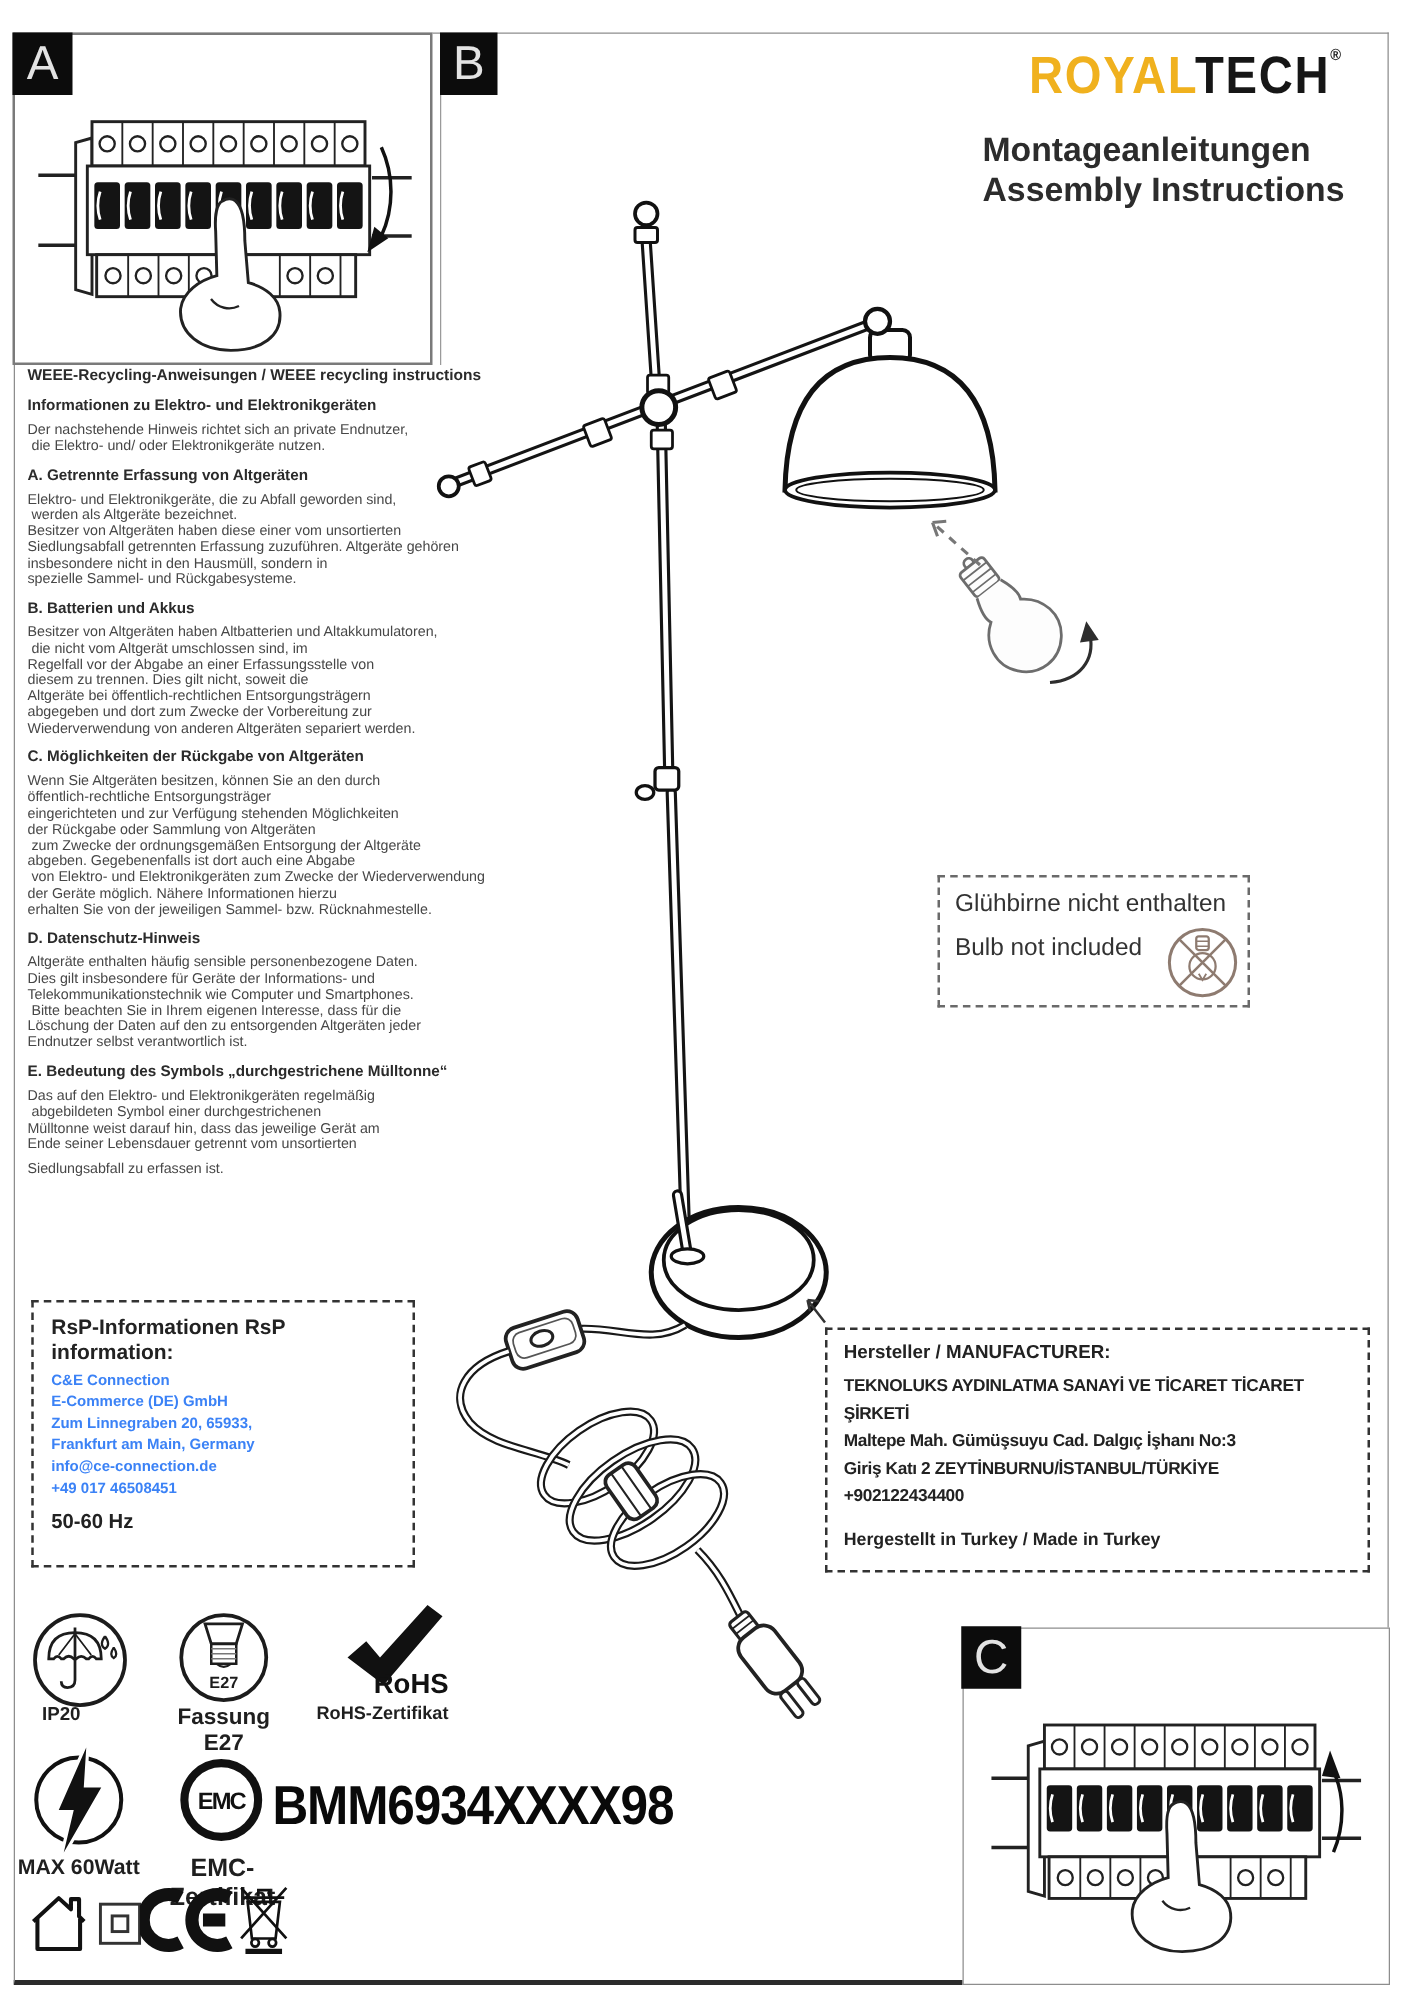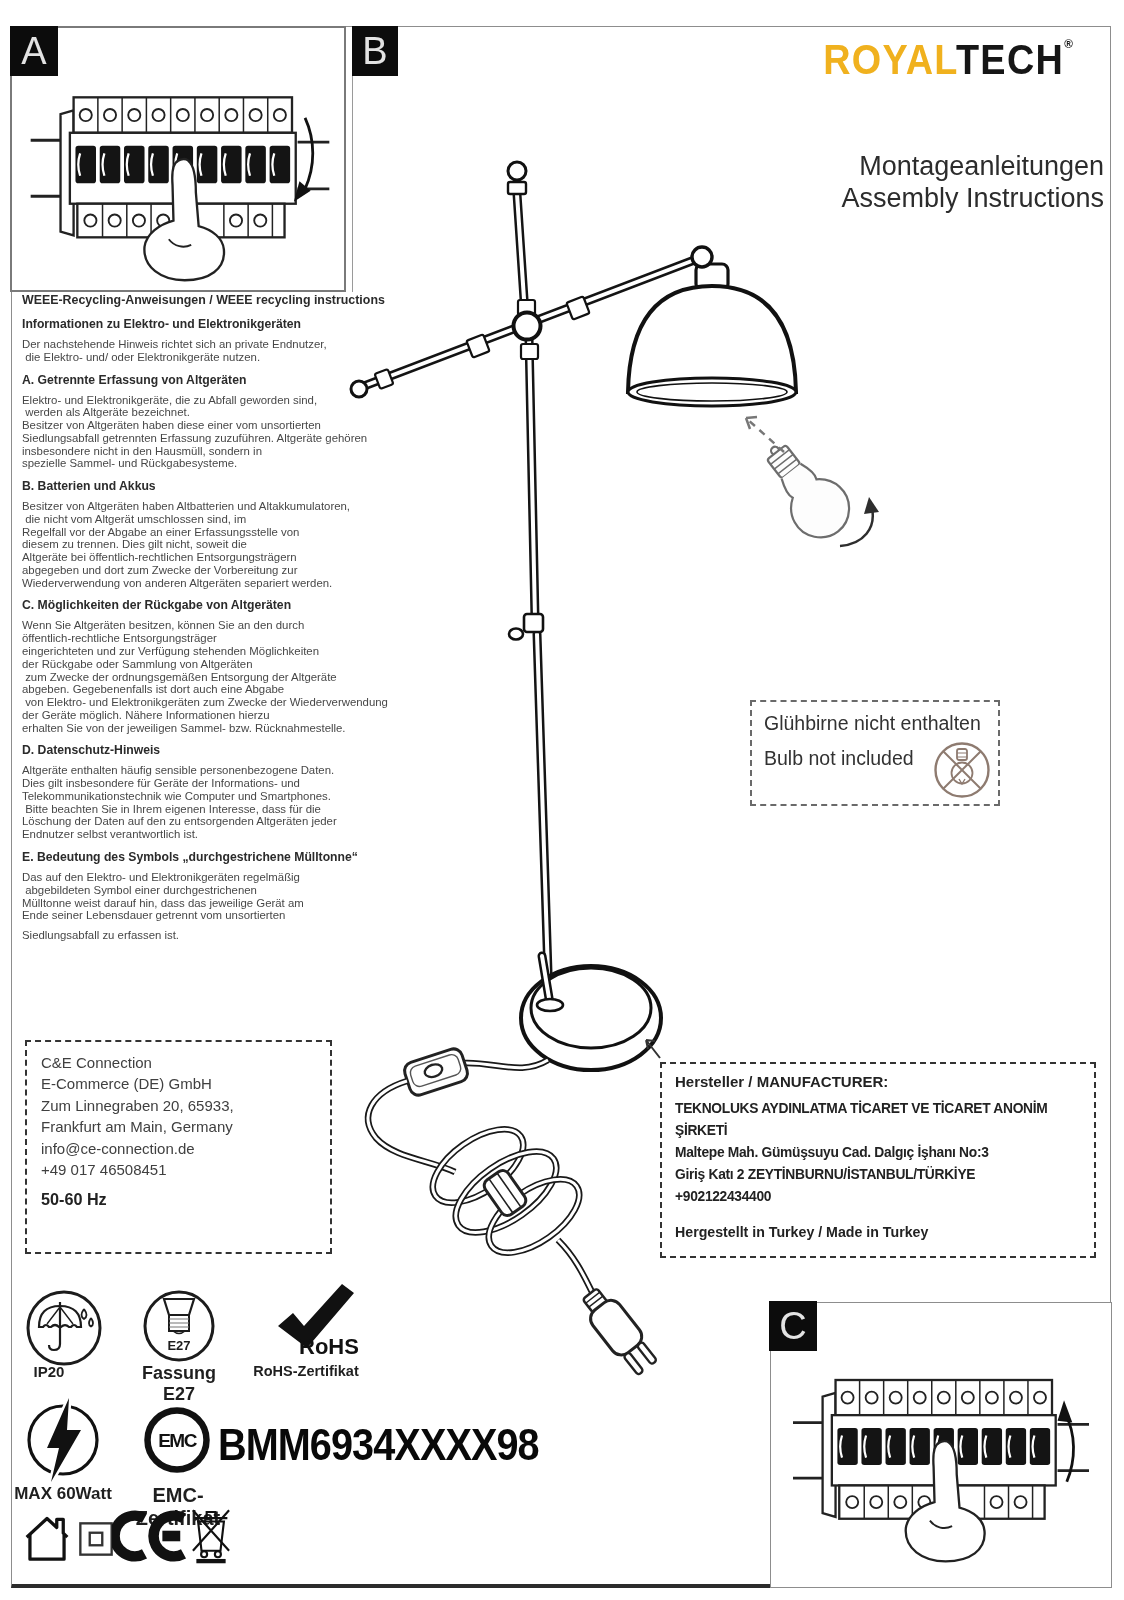--- a/index.html
+++ b/index.html
@@ -19,36 +19,36 @@
     color:#e3e3e3;font-size:38px;font-weight:400;display:flex;align-items:center;justify-content:center;}
   .panel-b-label{left:352px;top:26px;width:46px;height:50px;background:#0c0c0c;color:#e3e3e3;
     font-size:38px;display:flex;align-items:center;justify-content:center;}
   .panel-b-divider{left:352px;top:76px;width:1px;height:216px;background:#9a9a9a;}
   
   .logo{left:796px;top:36px;width:304px;text-align:center;font-size:42px;font-weight:700;
     letter-spacing:1.5px;transform:scaleX(0.9);transform-origin:center;white-space:nowrap;}
   .logo .royal{color:#F0B11E;}
   .logo .tech{color:#161616;}
   .logo .reg{font-size:13px;vertical-align:26px;color:#161616;letter-spacing:0;}
-  .doc-title{left:786px;top:104px;width:318px;text-align:right;font-size:27px;font-weight:400;
-    color:#2c2c2c;line-height:1.2;margin-top:46px;}
+  .doc-title{left:786px;top:104px;width:318px;text-align:left;font-size:27px;font-weight:700;
+    color:#2c2c2c;line-height:1.2;}
   
   .weee{left:22px;top:293px;width:424px;}
   .weee-title{font-size:12.4px;font-weight:700;color:#2b2b2b;margin:0 0 10px 0;}
   .sec-h{font-size:12.2px;font-weight:700;color:#2b2b2b;margin:9px 0 7px 0;}
   .sec-b{font-size:11.4px;line-height:1.12;color:#474747;margin:0 0 7px 0;white-space:pre-wrap;}
   
   .dashed-box{border:2px dashed #4a4a4a;box-sizing:border-box;background:transparent;}
   .bulb-note{left:750px;top:700px;width:250px;height:106px;padding:8px 12px;border-color:#6a6a6a;}
   .bulb-note .l1{font-size:19.5px;color:#323232;margin-top:2px;}
   .bulb-note .l2{font-size:19.5px;color:#323232;margin-top:12px;}
   .no-bulb-icon{position:absolute;right:6px;bottom:4px;}
   .rsp-box{left:25px;top:1040px;width:307px;height:214px;padding:10px 14px;border-color:#333;}
   .rsp-box .title{font-size:16.8px;font-weight:700;color:#222;margin-bottom:4px;}
-  .rsp-box .line{font-size:15px;font-weight:400;color:#404040;line-height:1.43;}
+  .rsp-box .line{font-size:12px;font-weight:700;color:#3b82f6;line-height:1.43;}
   .rsp-box .freq{font-size:16.2px;font-weight:700;color:#222;margin-top:9px;}
   .mfr-box{left:660px;top:1062px;width:436px;height:196px;padding:9px 13px;border-color:#333;}
   .mfr-box .title{font-size:15px;font-weight:700;color:#222;margin-bottom:8px;}
   .mfr-box .line{font-size:13.8px;font-weight:700;color:#222;line-height:1.6;letter-spacing:-0.3px;}
   .mfr-box .madein{font-size:14.2px;font-weight:700;color:#222;margin-top:16px;}
   
   .badge-label{position:absolute;text-align:center;font-weight:700;color:#1f1f1f;}
   .model-number{left:218px;top:1420px;font-size:44px;font-weight:700;color:#090909;
     transform:scaleX(0.9);transform-origin:left;white-space:nowrap;letter-spacing:-1px;}
   svg text{font-family:"Liberation Sans",sans-serif;}
@@ -183,32 +183,33 @@
     <circle r="26.5" stroke-width="2.4"></circle>
     <path d="M-18.5,-18.5 L18.5,18.5 M18.5,-18.5 L-18.5,18.5" stroke-width="2"></path>
     <rect x="-5" y="-21" width="10" height="11" rx="2" stroke-width="1.8"></rect>
     <path d="M-5,-17 H5 M-5,-13 H5" stroke-width="1.2"></path>
     <circle cy="3" r="10.5" stroke-width="1.8"></circle>
     <path d="M-3,9 L0,14 L3,9" stroke-width="1.4"></path>
   </svg>
 </div>
 
 <div class="abs dashed-box rsp-box">
+  <div class="title">RsP-Informationen RsP information:</div>
   <div class="line">C&amp;E Connection</div>
   <div class="line">E-Commerce (DE) GmbH</div>
   <div class="line">Zum Linnegraben 20, 65933,</div>
   <div class="line">Frankfurt am Main, Germany</div>
   <div class="line">info@ce-connection.de</div>
   <div class="line">+49 017 46508451</div>
   <div class="freq">50-60 Hz</div>
 </div>
 
 <div class="abs dashed-box mfr-box">
   <div class="title">Hersteller / MANUFACTURER:</div>
-  <div class="line">TEKNOLUKS AYDINLATMA TİCARET VE TİCARET ANONİM ŞİRKETİ</div>
+  <div class="line">TEKNOLUKS AYDINLATMA SANAYİ VE TİCARET TİCARET ŞİRKETİ</div>
   <div class="line">Maltepe Mah. Gümüşsuyu Cad. Dalgıç İşhanı No:3</div>
   <div class="line">Giriş Katı 2 ZEYTİNBURNU/İSTANBUL/TÜRKİYE</div>
   <div class="line">+902122434400</div>
   <div class="madein">Hergestellt in Turkey / Made in Turkey</div>
 </div>
 
 <svg class="abs" style="left:25px;top:1289px" width="78" height="78" viewBox="-39 -39 78 78" fill="none" stroke="#1c1c1c">
   <circle r="36" stroke-width="3"></circle>
   <g transform="translate(-4,-2)" stroke-width="2.2">
     <path d="M-21,1 Q-21,-20 0,-20 Q21,-20 21,1 L17,1 Q14,-3 11,1 L9,1 Q5,-3 1,1 L-1,1 Q-5,-3 -9,1 L-11,1 Q-14,-3 -17,1 Z"></path>

